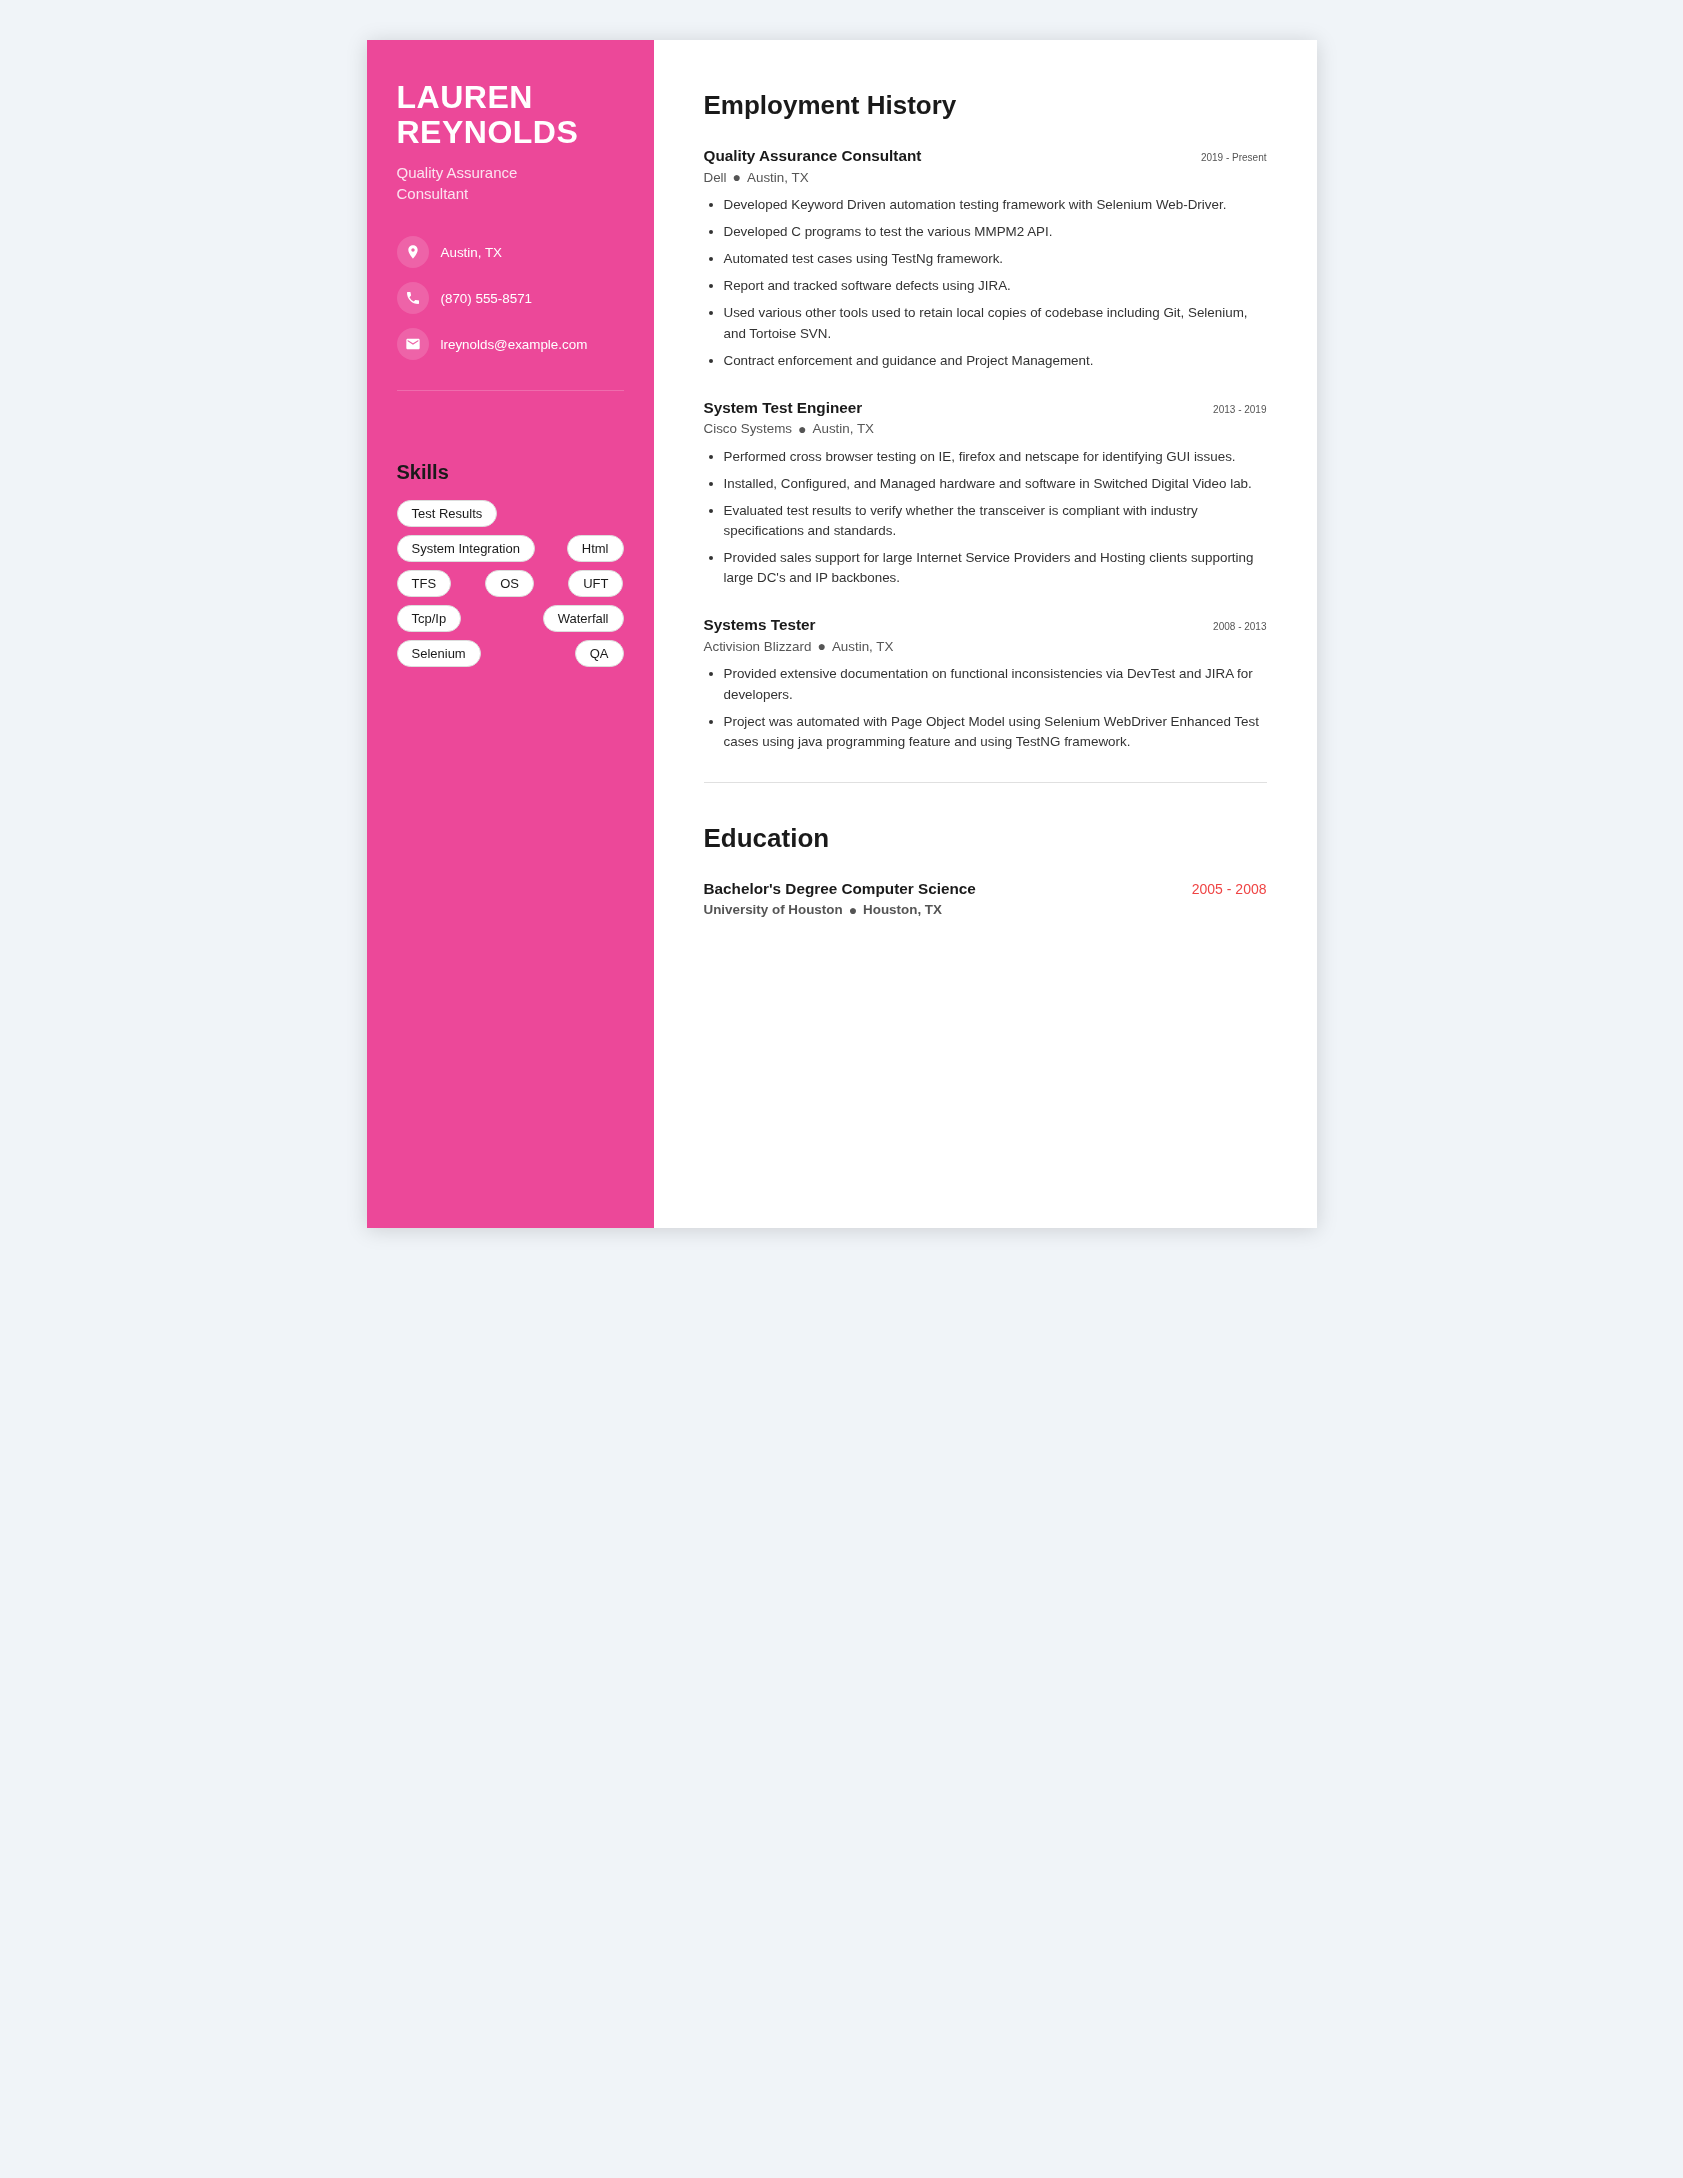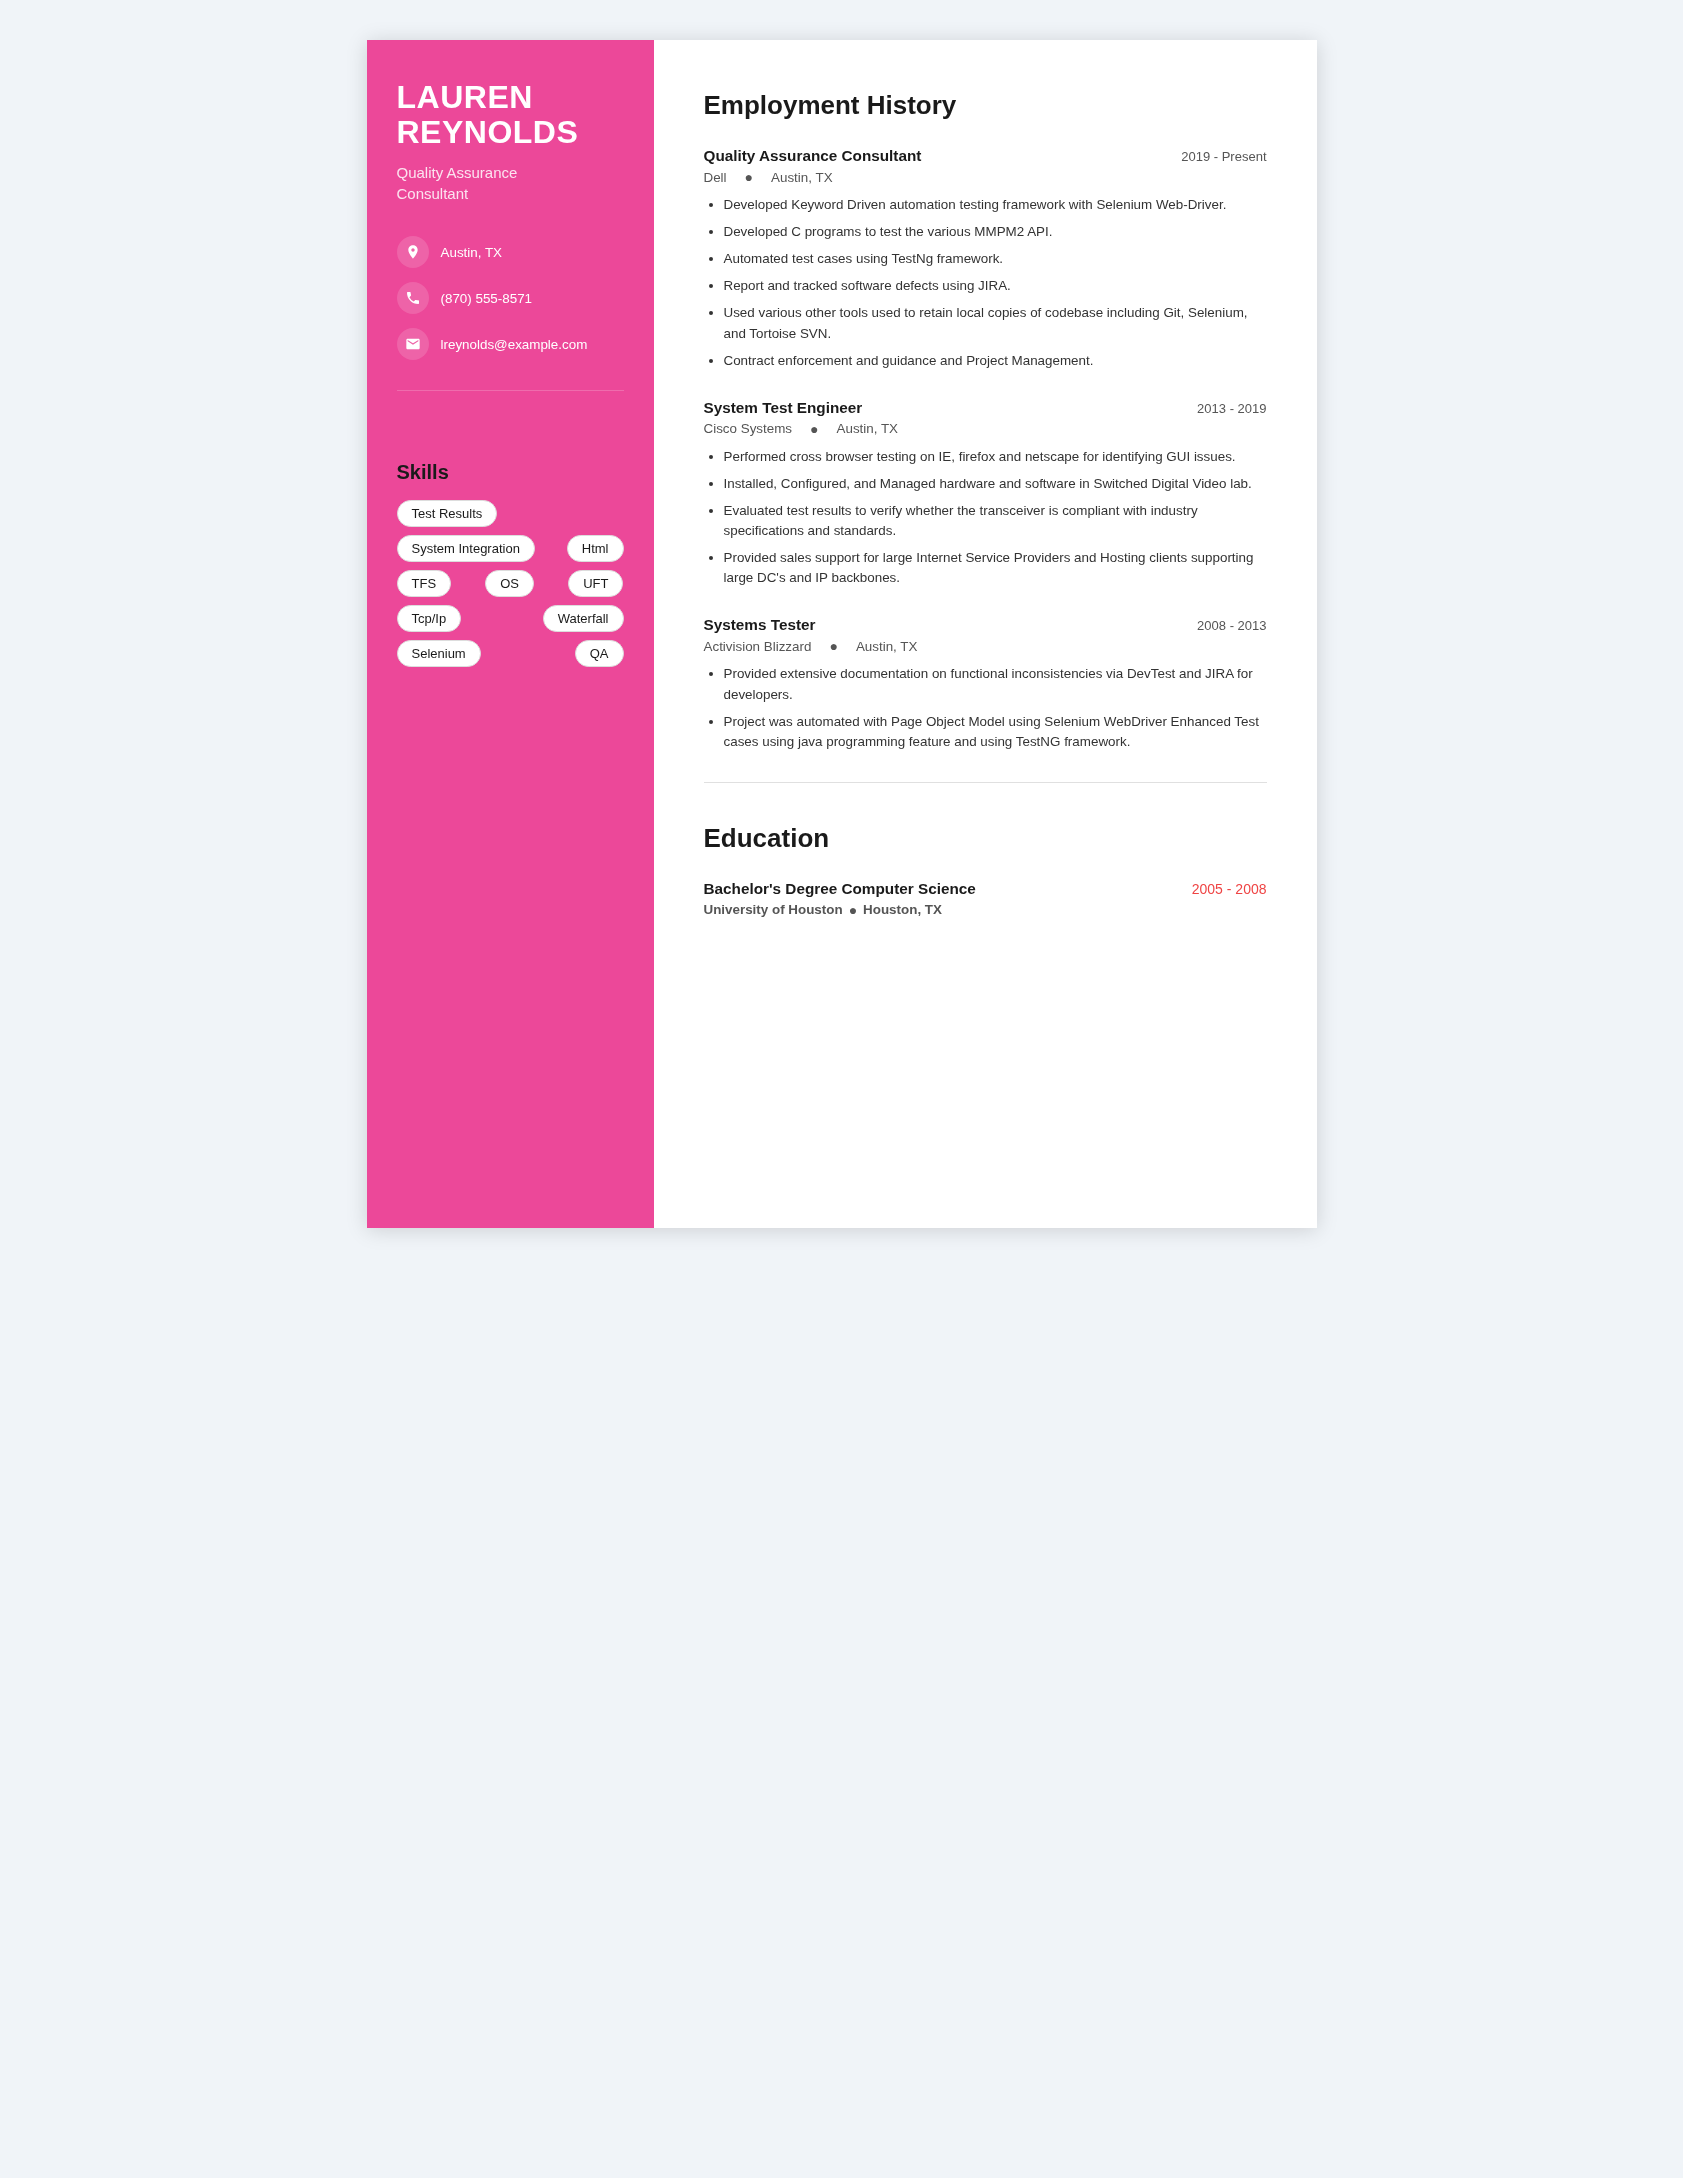--- a/index.html
+++ b/index.html
@@ -122,31 +122,31 @@
       justify-content: space-between;
       align-items: baseline;
       margin-bottom: 4px;
     }
     .job-title {
       font-size: 15.3px;
       font-weight: 700;
       color: #1a1a1a;
     }
     .job-dates {
-      font-size: 13px;
+      font-size: 10px;
       color: #555;
       white-space: nowrap;
     }
     .job-company {
       font-size: 13.4px;
       color: #555;
       margin-bottom: 10px;
       display: flex;
       align-items: center;
-      gap: 18px;
+      gap: 6px;
     }
     .bullet-dot {
       color: #555;
       font-size: 14px;
     }
     .job-bullets {
       list-style: disc;
       padding-left: 20px;
       display: flex;
       flex-direction: column;

